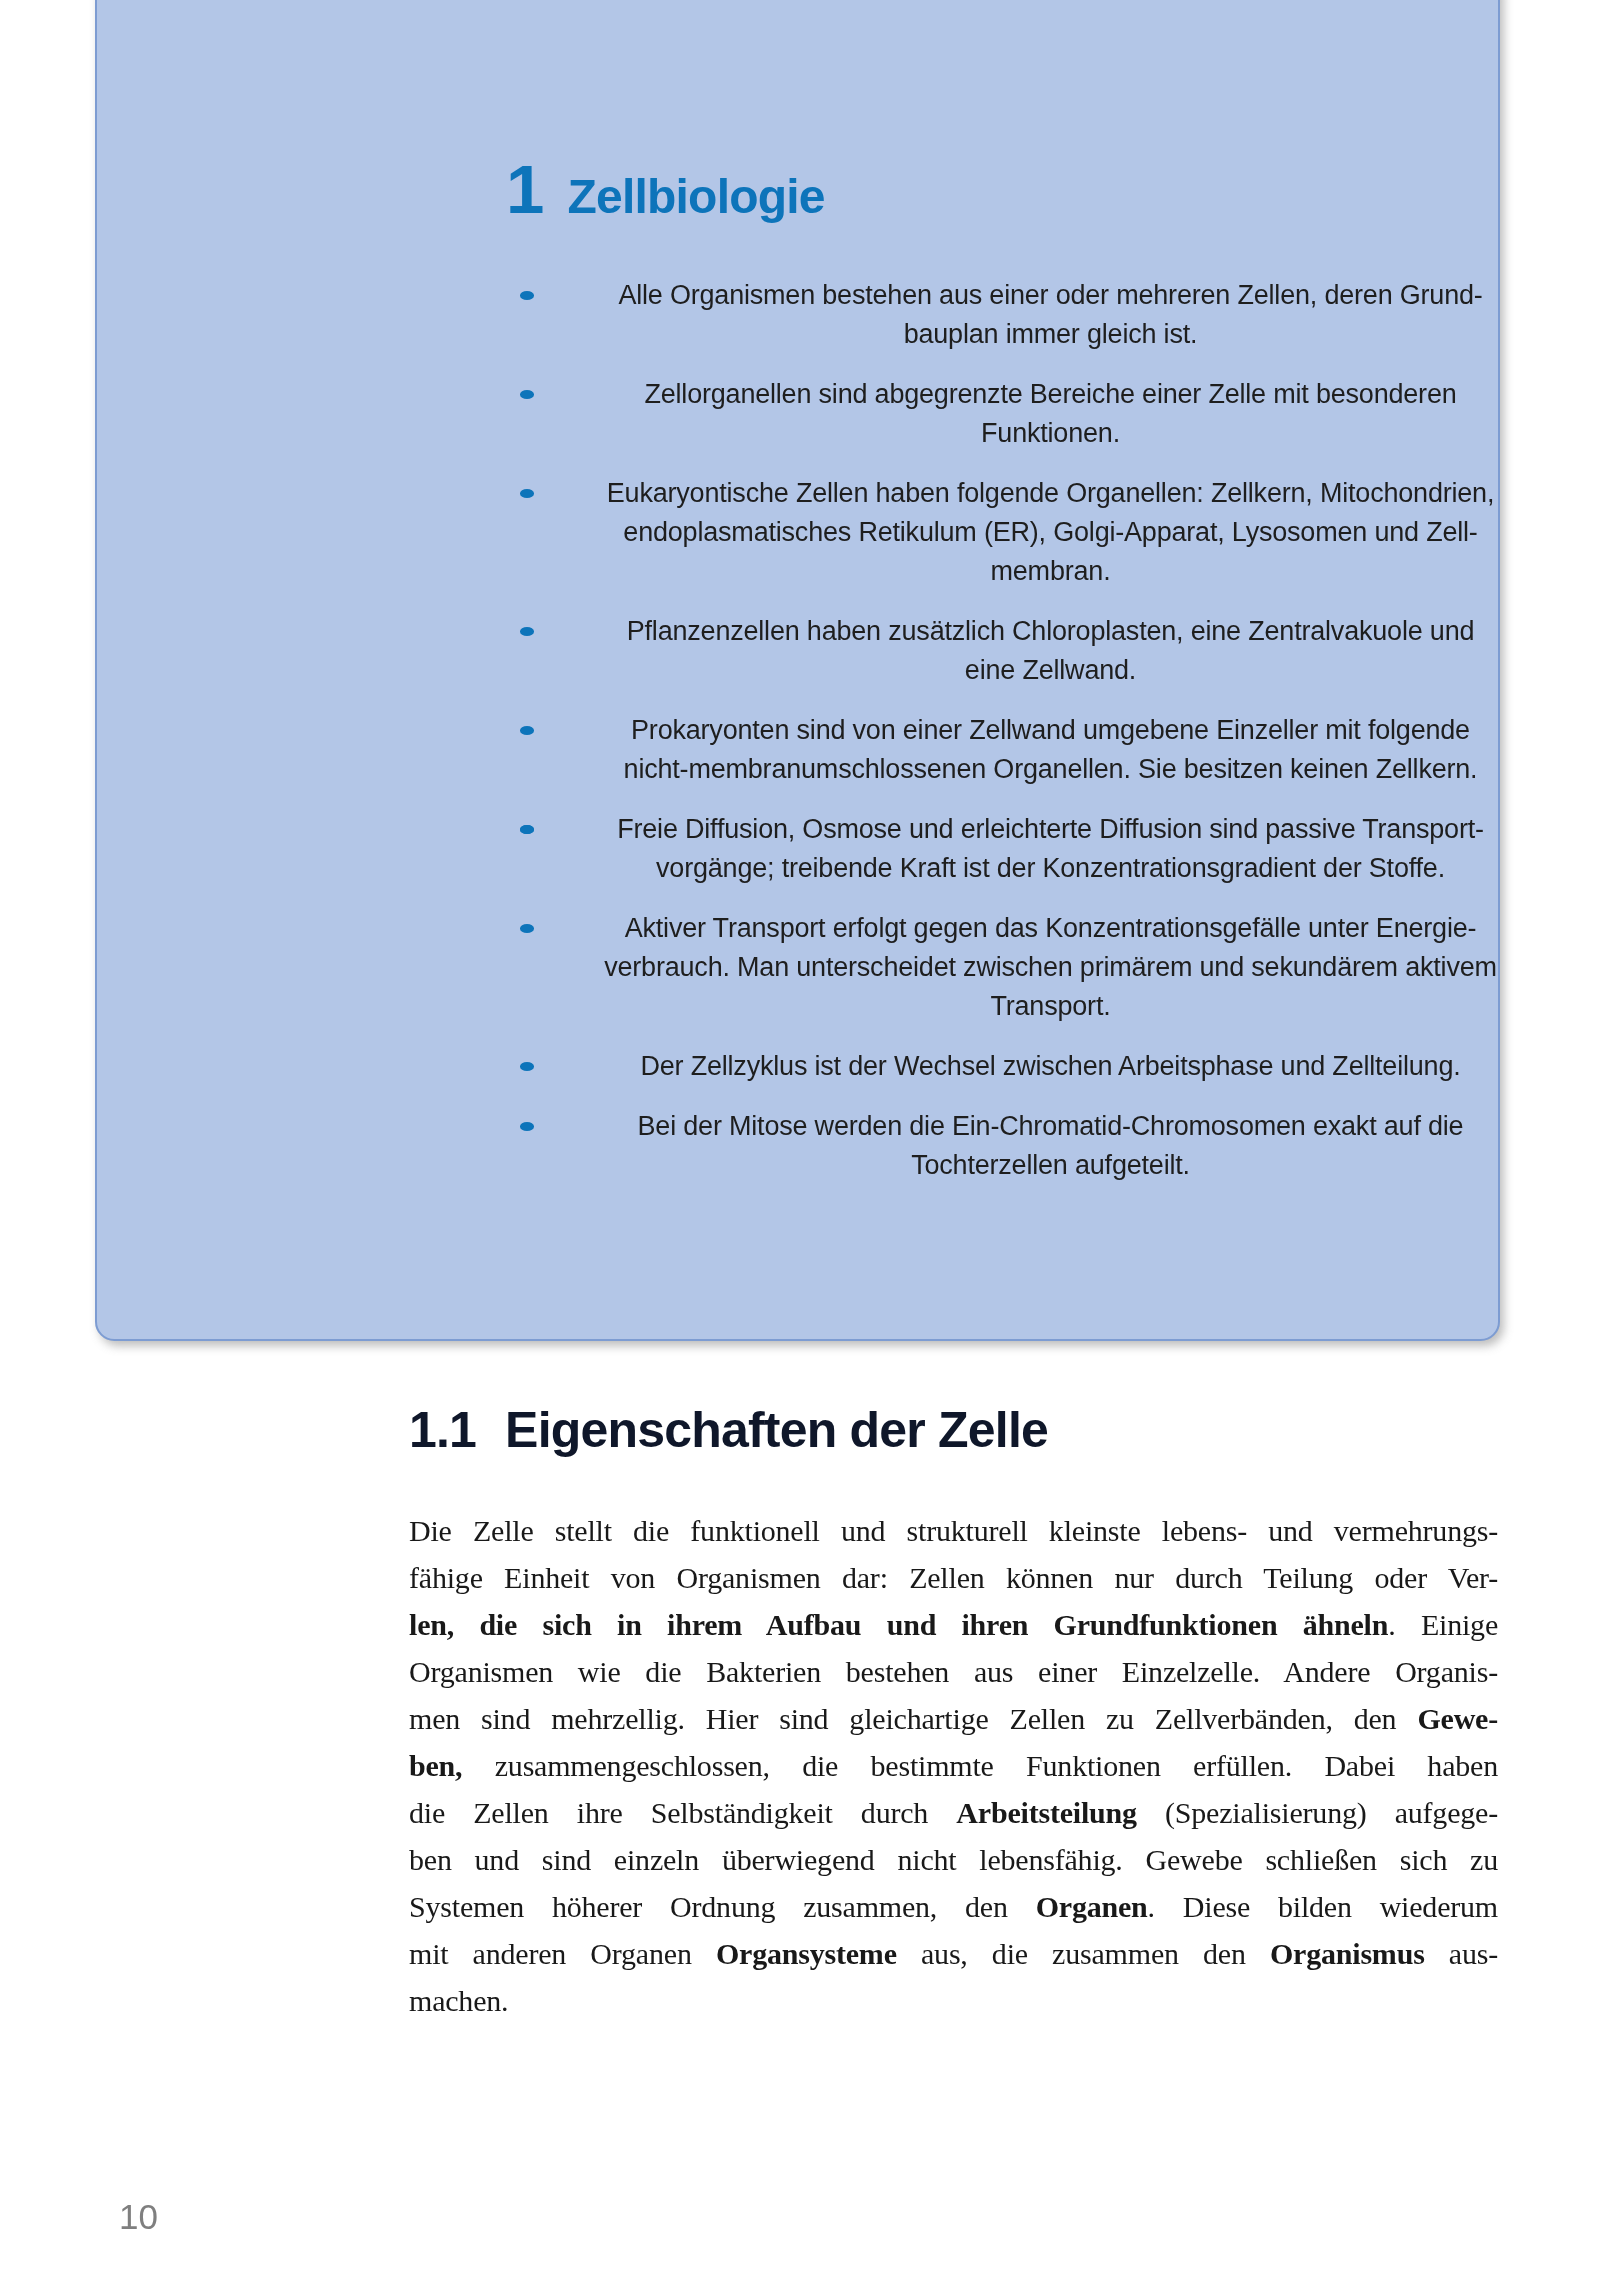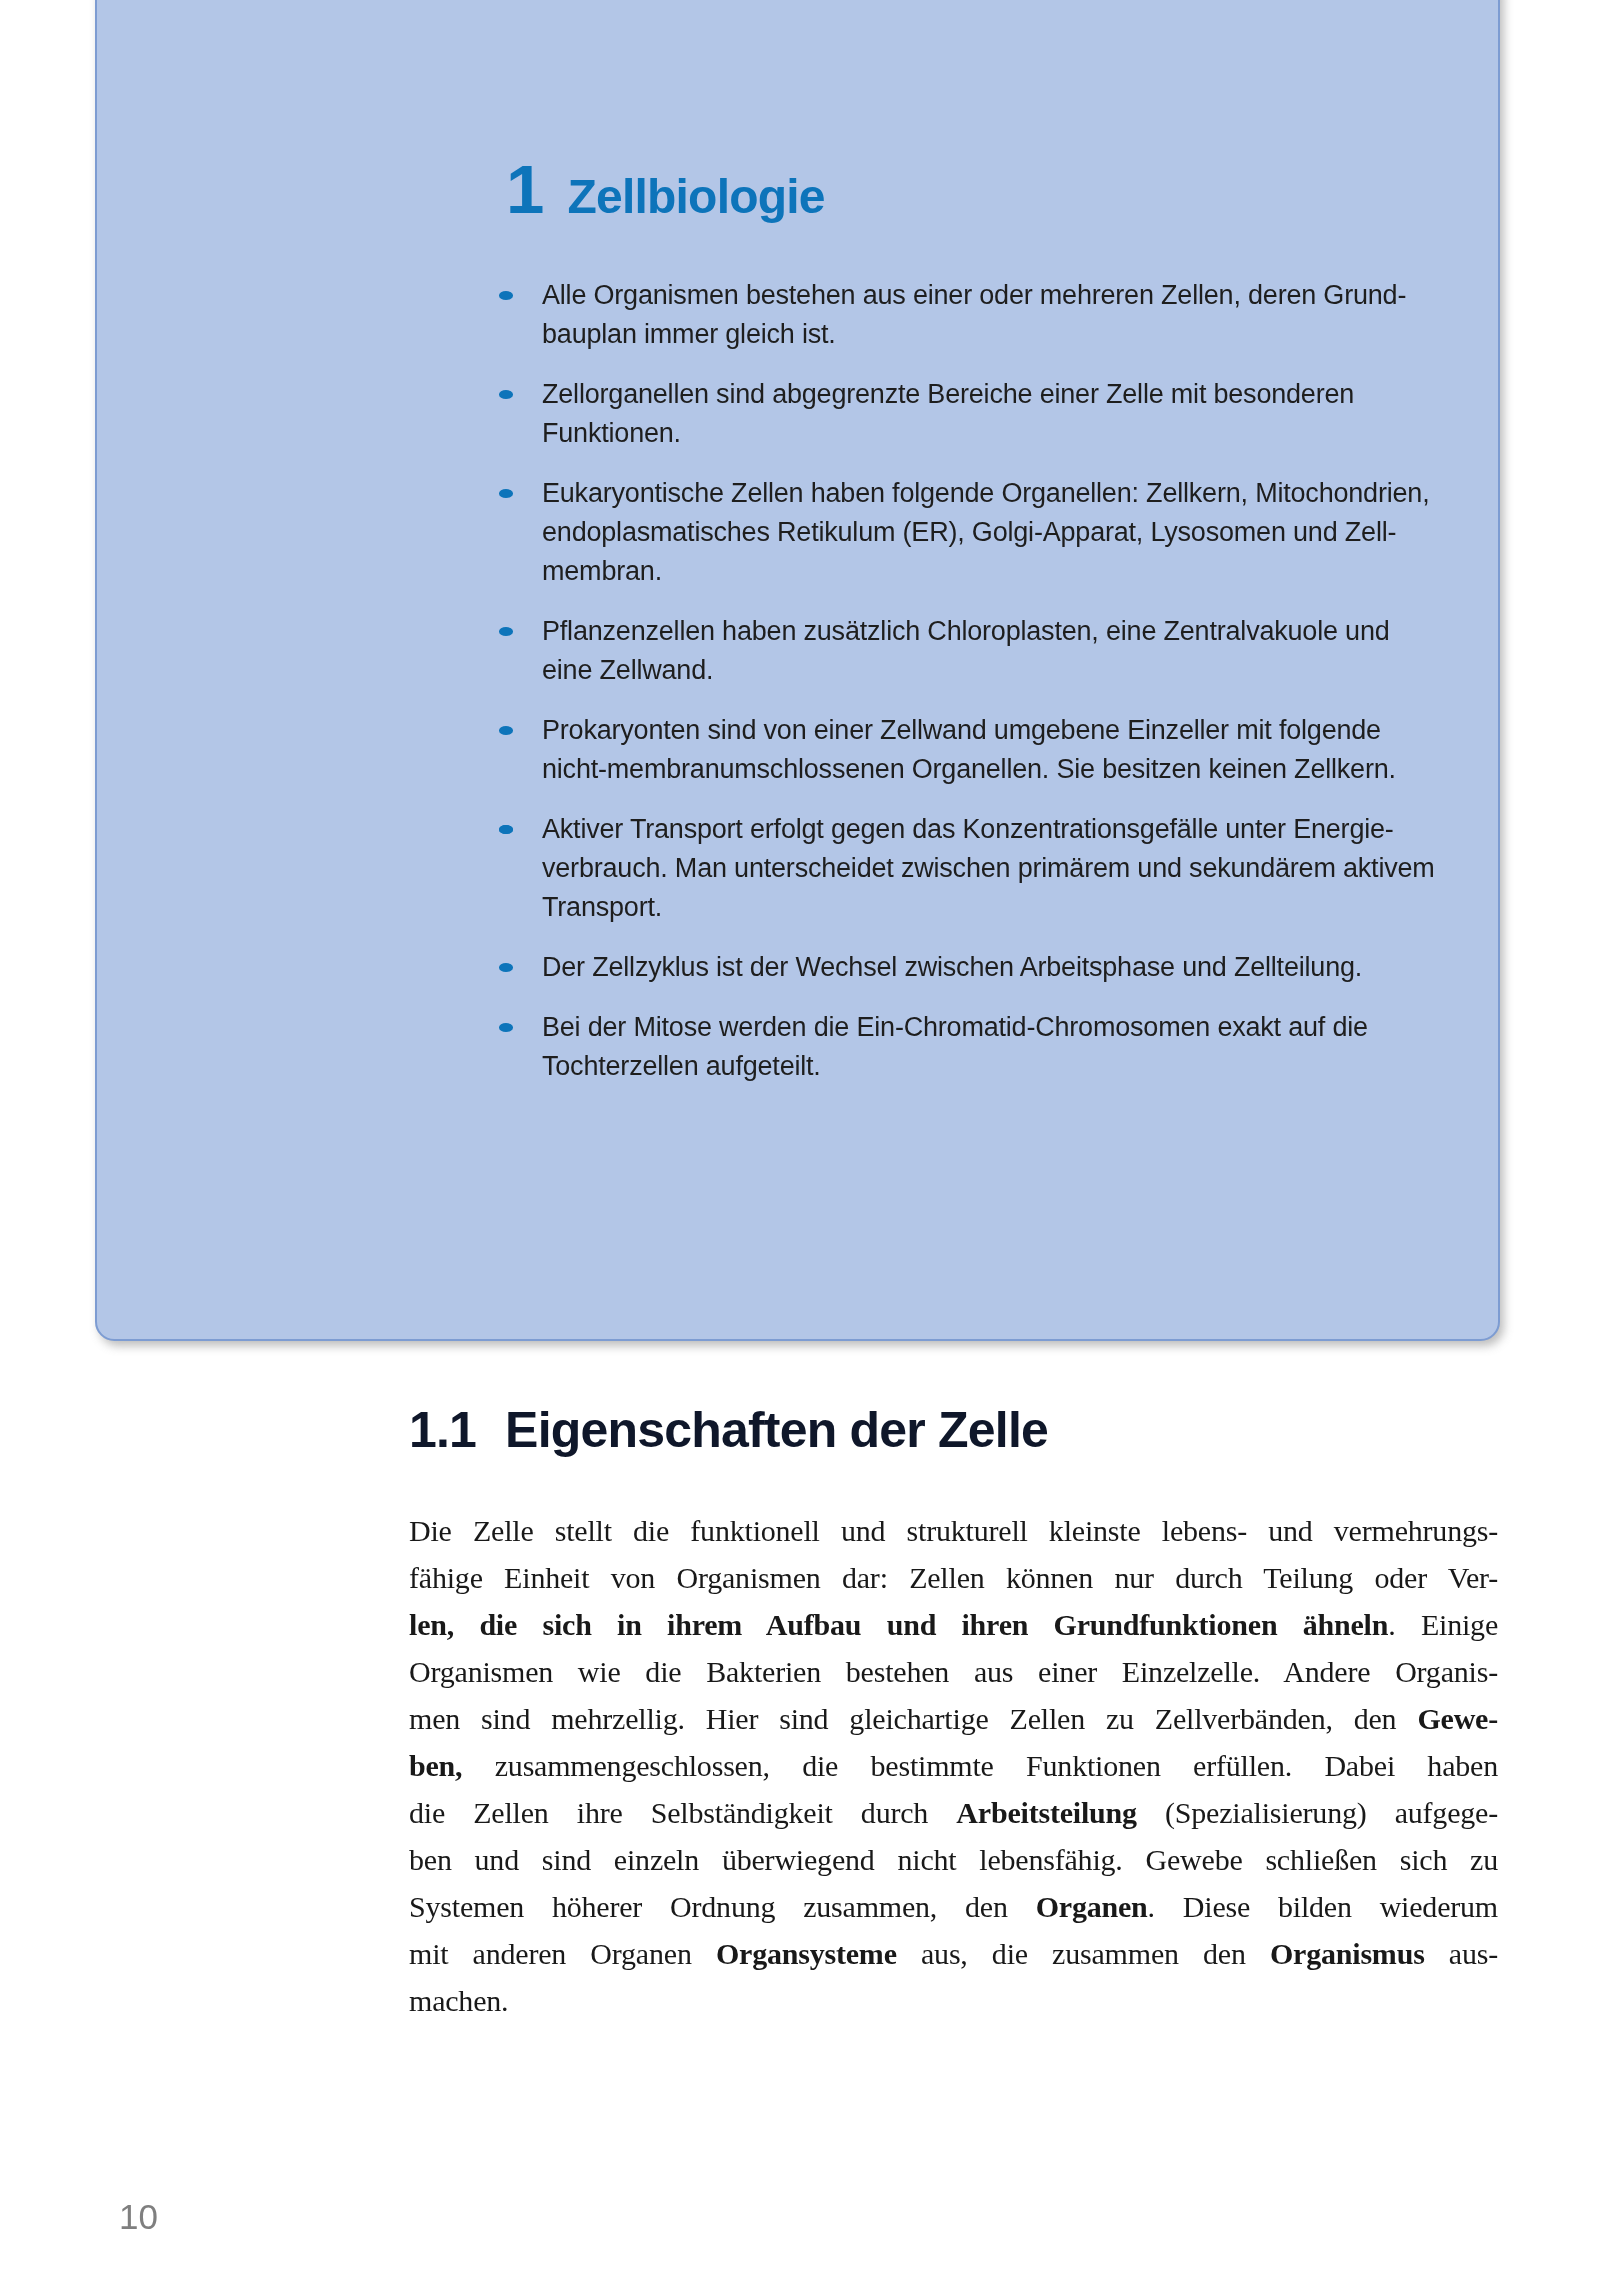--- a/index.html
+++ b/index.html
@@ -45,26 +45,27 @@
     font-size:69px;
     line-height:1;
     margin-right:24px;
   }
   .chapter-title{
     font-size:48px;
     line-height:1;
   }
   .key-points{
     position:absolute;
-    left:397px;
+    left:418px;
     top:300px;
     width:1023px;
     margin:0;
     padding:0;
     list-style:none;
+    text-align:center;
   }
   .kp{
     position:relative;
     padding-left:48px;
     margin-bottom:21px;
     font-size:27px;
     line-height:39px;
     letter-spacing:-0.2px;
     color:var(--text-dark);
   }
@@ -141,20 +142,22 @@
         <li class="kp"><span class="dot"></span><span class="kp-text">Zellorganellen sind abgegrenzte Bereiche einer Zelle mit besonderen
 Funktionen.</span></li>
         <li class="kp"><span class="dot"></span><span class="kp-text">Eukaryontische Zellen haben folgende Organellen: Zellkern, Mitochondrien,
 endoplasmatisches Retikulum (ER), Golgi-Apparat, Lysosomen und Zell-
 membran.</span></li>
         <li class="kp"><span class="dot"></span><span class="kp-text">Pflanzenzellen haben zusätzlich Chloroplasten, eine Zentralvakuole und
 eine Zellwand.</span></li>
         <li class="kp"><span class="dot"></span><span class="kp-text">Prokaryonten sind von einer Zellwand umgebene Einzeller mit folgende
 nicht-membranumschlossenen Organellen. Sie besitzen keinen Zellkern.</span></li>
         <li class="kp"><span class="dot"></span></li>
+        <li class="kp"><span class="dot"></span><span class="kp-text">Freie Diffusion, Osmose und erleichterte Diffusion sind passive Transport-
+vorgänge; treibende Kraft ist der Konzentrationsgradient der Stoffe.</span></li>
         <li class="kp"><span class="dot"></span><span class="kp-text">Aktiver Transport erfolgt gegen das Konzentrationsgefälle unter Energie-
 verbrauch. Man unterscheidet zwischen primärem und sekundärem aktivem
 Transport.</span></li>
         <li class="kp"><span class="dot"></span><span class="kp-text">Der Zellzyklus ist der Wechsel zwischen Arbeitsphase und Zellteilung.</span></li>
         <li class="kp"><span class="dot"></span><span class="kp-text">Bei der Mitose werden die Ein-Chromatid-Chromosomen exakt auf die
 Tochterzellen aufgeteilt.</span></li>
       </ul>
   </div>
 
   <div class="section-heading">

